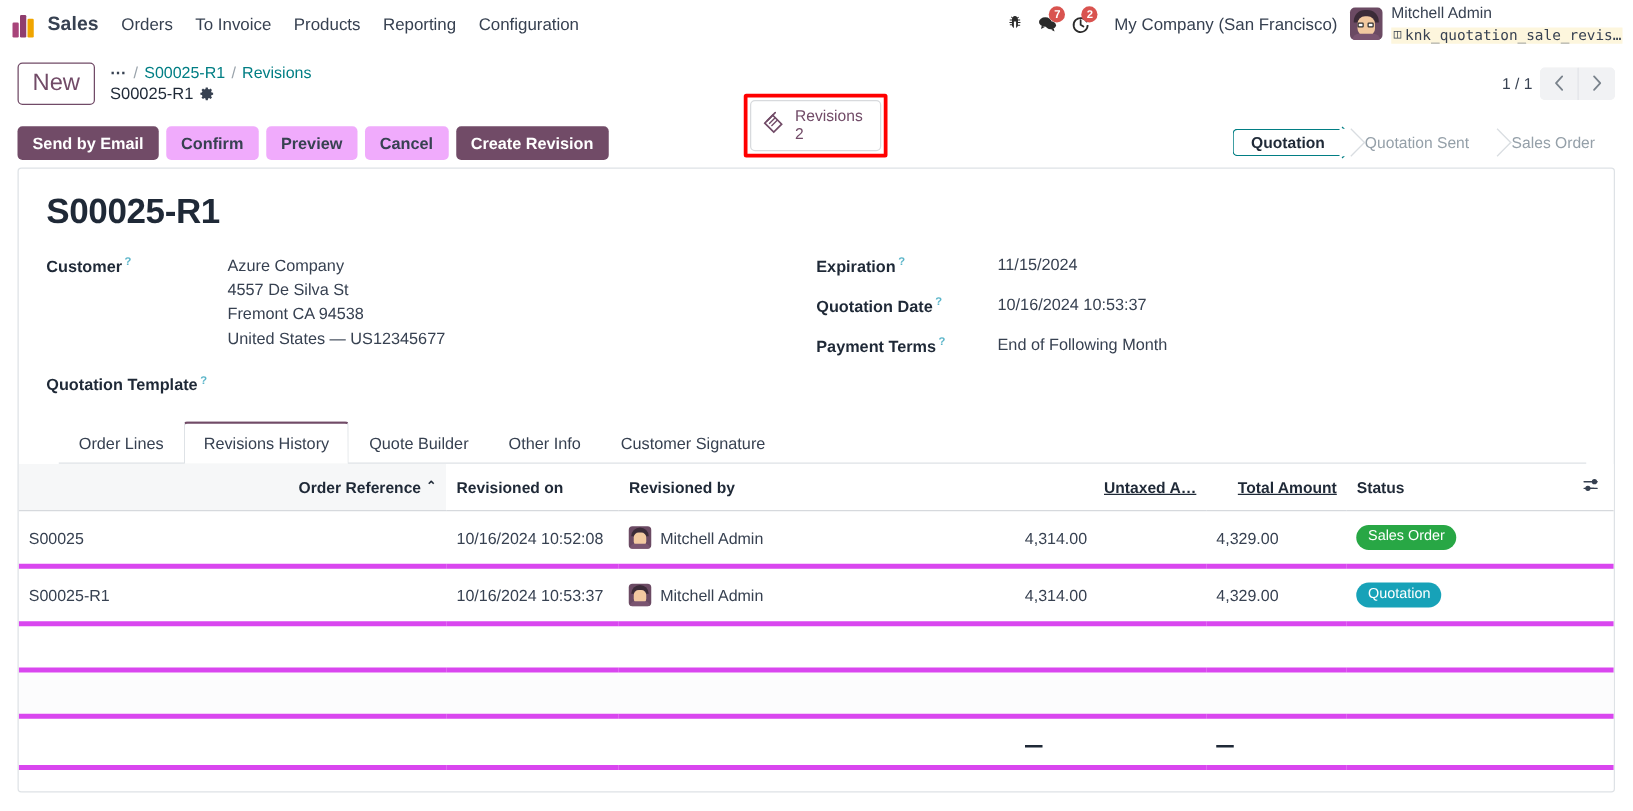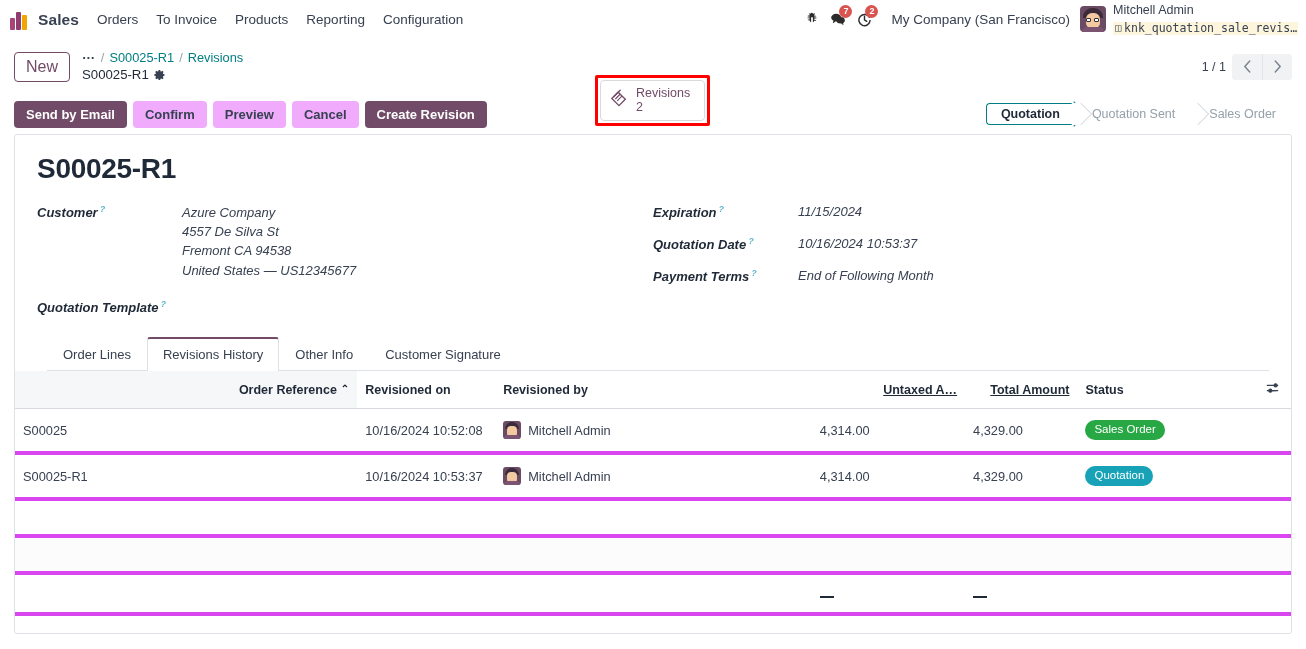--- a/index.html
+++ b/index.html
@@ -81,21 +81,21 @@
   }
   .db-icon { font-size: 10px; }
 
   
   .cp-breadcrumb-row {
     height: 55px; display: flex; align-items: center;
     padding: 0 14px; background: #fff; position: relative;
   }
   .btn-new {
     border: 1px solid #714b67; color: #714b67; background: #fff;
-    font-size: 16px; padding: 5px 11px; border-radius: 4px;
+    font-size: 19px; padding: 5px 11px; border-radius: 4px;
     cursor: pointer; font-family: inherit; white-space: nowrap;
   }
   .bc-wrap { margin-left: 12px; line-height: 1.25; }
   .bc-line { font-size: 12.8px; color: #017e84; display: flex; align-items: center; gap: 5px;}
   .bc-dots { color: #374151; letter-spacing: 1px; font-weight: 700; cursor: pointer; }
   .bc-sep { color: #9aa3ab; }
   .bc-link { color: #017e84; cursor: pointer; }
   .bc-current-line { font-size: 13.2px; color: #1f2937; display: flex; align-items: center; gap: 5px; margin-top: 1px;}
   .gear { color: #374151; cursor: pointer; display: inline-flex; }
 
@@ -163,21 +163,21 @@
   
   .sheet-wrap { padding: 0 14px; }
   .sheet {
     border: 1px solid #dee2e6; border-radius: 3px;
     background: #fff; height: 500px; overflow: hidden;
   }
   .sheet-inner { padding: 18px 22px 0 22px; }
   .rec-title { font-size: 28px; font-weight: 700; color: #1f2937; letter-spacing: -.3px; }
 
   .fields { display: flex; margin-top: 18px; }
-  .fcol { width: 50%; font-style: italic; }
+  .fcol { width: 50%; }
   .frow { display: flex; margin-bottom: 12px; align-items: flex-start; }
   .flabel {
     font-size: 13px; font-weight: 700; color: #1f2937;
     width: 145px; flex: 0 0 145px; line-height: 1.45;
   }
   .flabel .q { color: #5bb5c9; font-size: 9px; vertical-align: super; margin-left: 2px; cursor: help;}
   .fval { font-size: 13px; color: #374151; line-height: 1.45; }
   .fval div { line-height: 1.48; }
 
   
@@ -408,20 +408,21 @@
             </div>
             <div class="fval">End of Following Month</div>
           </div>
         </div>
       </div>
 
       <div class="notebook">
         <div class="tabs">
           <div class="tab">Order Lines</div>
           <div class="tab active">Revisions History</div>
+          <div class="tab">Quote Builder</div>
           <div class="tab">Other Info</div>
           <div class="tab">Customer Signature</div>
         </div>
       </div>
     </div>
 
     <table class="list">
       <colgroup>
         <col style="width:335px">
           <col style="width:135px">

